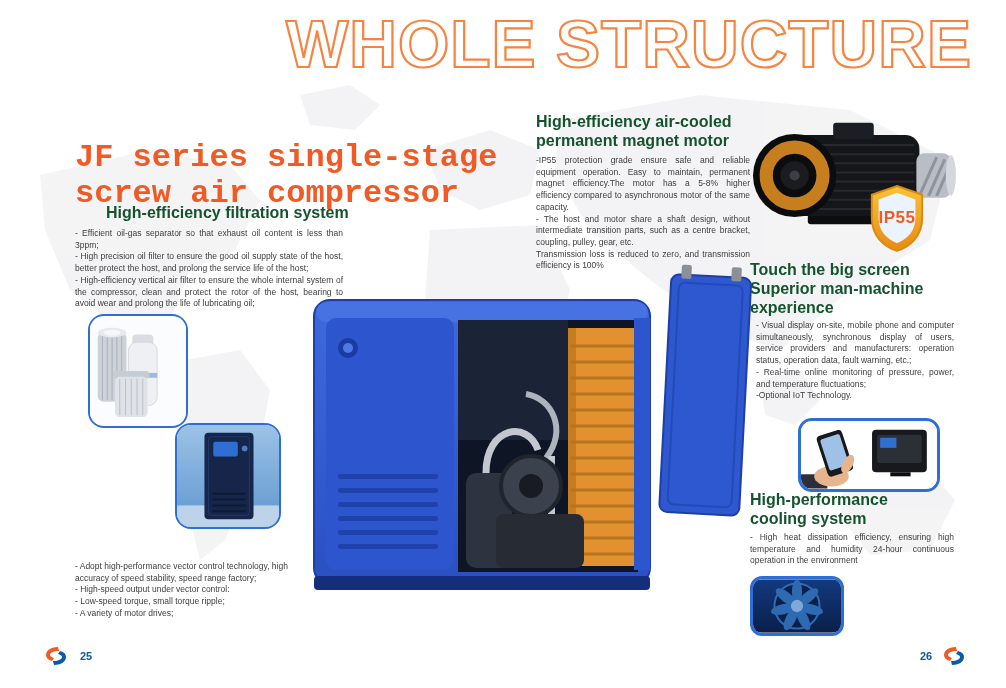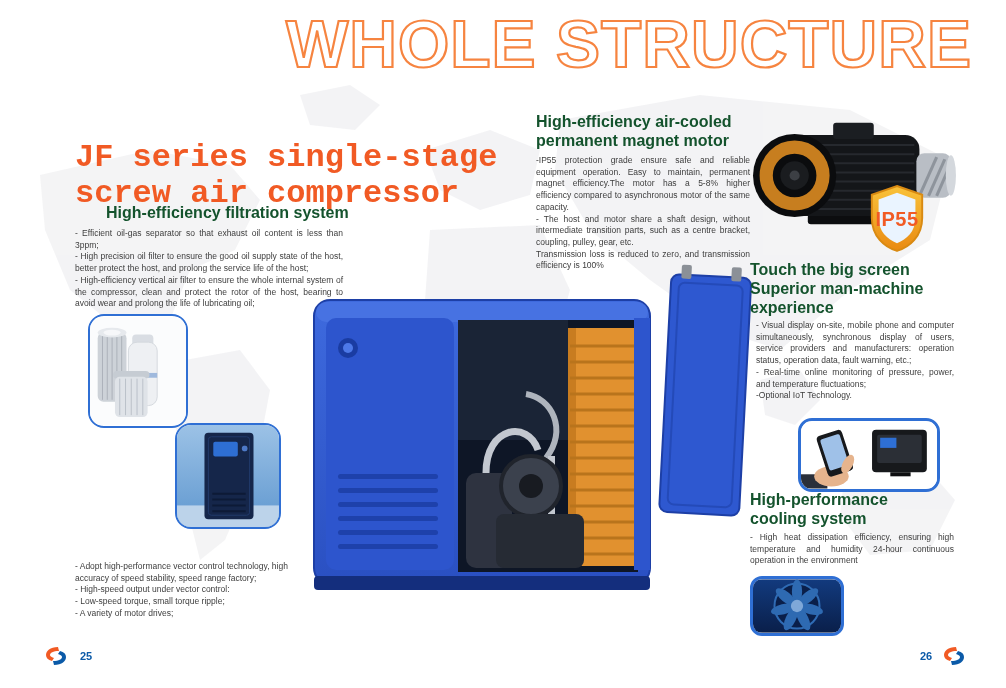--- a/index.html
+++ b/index.html
@@ -30,21 +30,21 @@
   .photo { position:absolute; border:2px solid #2f6fd4; border-radius:16px;
     overflow:hidden; background:#ffffff; }
   .photo svg { display:block; width:100%; height:100%; }
 
   .illo { position:absolute; }
   .illo svg { display:block; width:100%; height:100%; }
 
   .badge { position:absolute; width:62px; height:72px; }
   .badge svg { position:absolute; inset:0; width:100%; height:100%; }
   .badge-label { position:absolute; left:0; right:0; top:26px; text-align:center;
-    font-size:20px; font-weight:800; color:#f15a24; letter-spacing:.5px; }
+    font-size:17px; font-weight:800; color:#f15a24; letter-spacing:.5px; }
 
   .pagenum { position:absolute; font-size:11px; font-weight:800; color:#0b5aa8; }
   .logo { position:absolute; width:24px; height:20px; }
   .logo svg { display:block; width:100%; height:100%; }
 </style>
 </head>
 <body>
 
 <div class="page">
 

